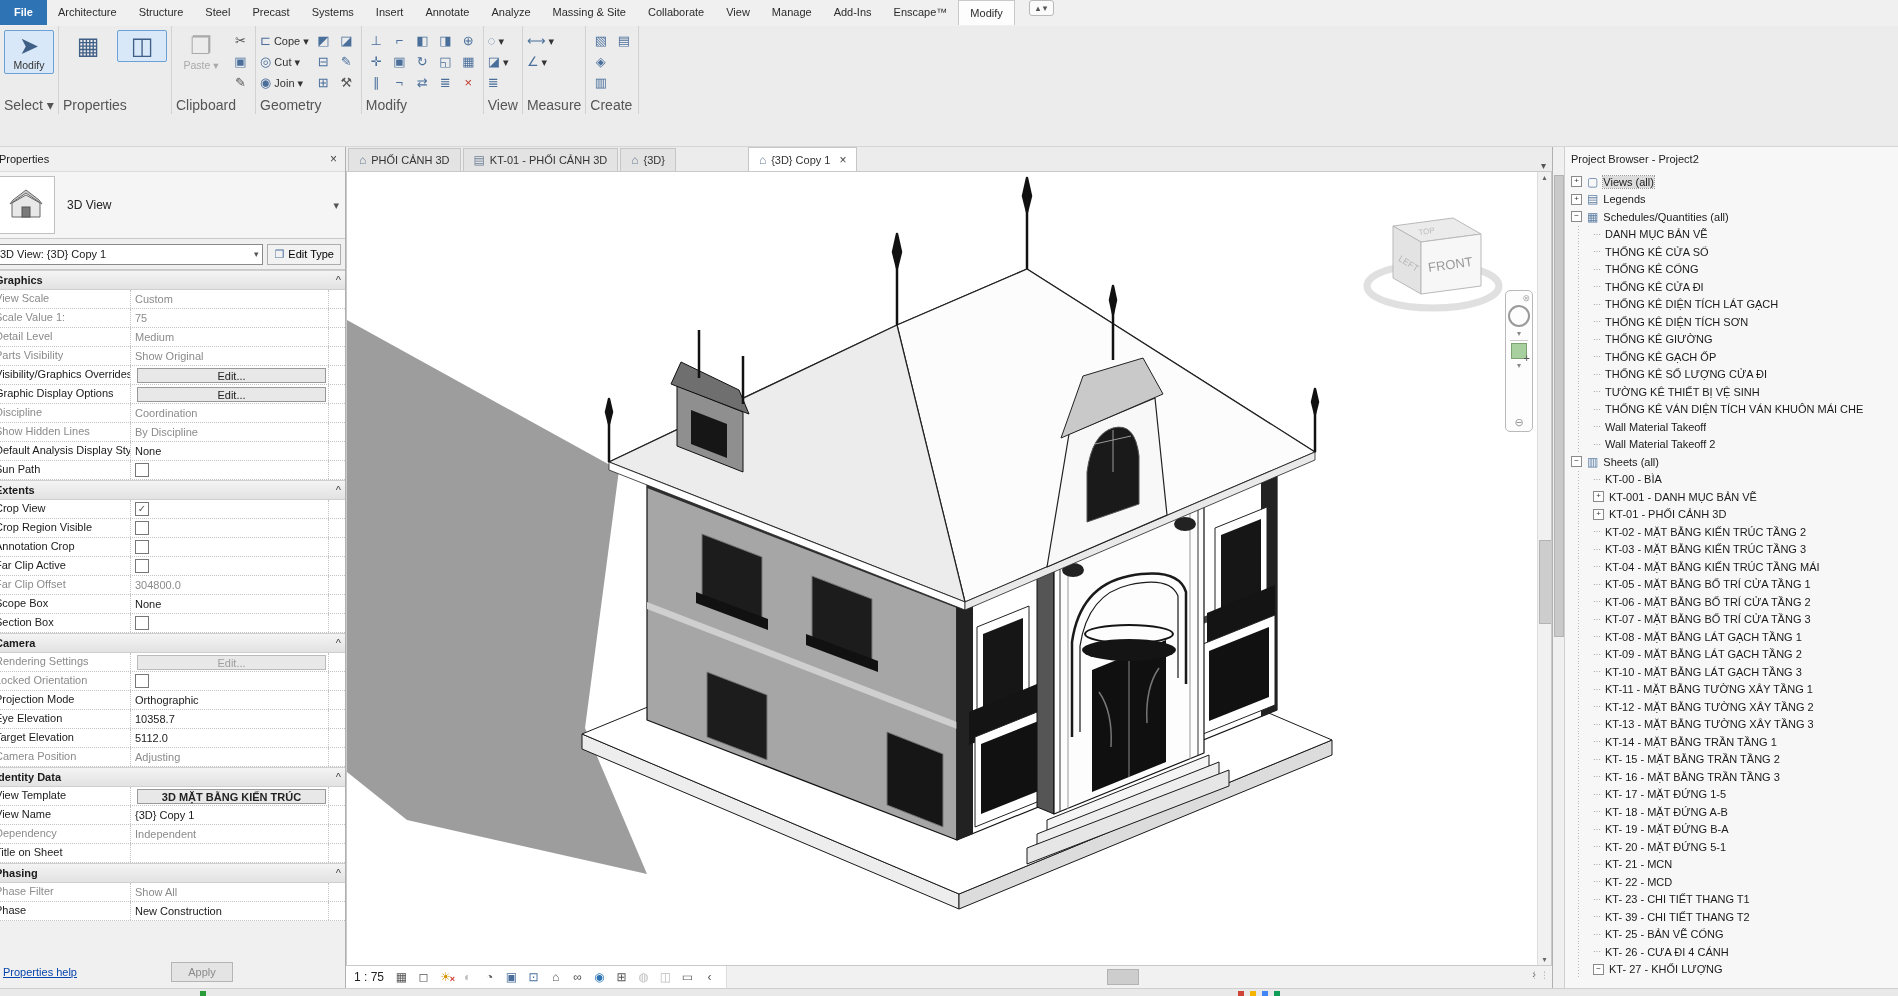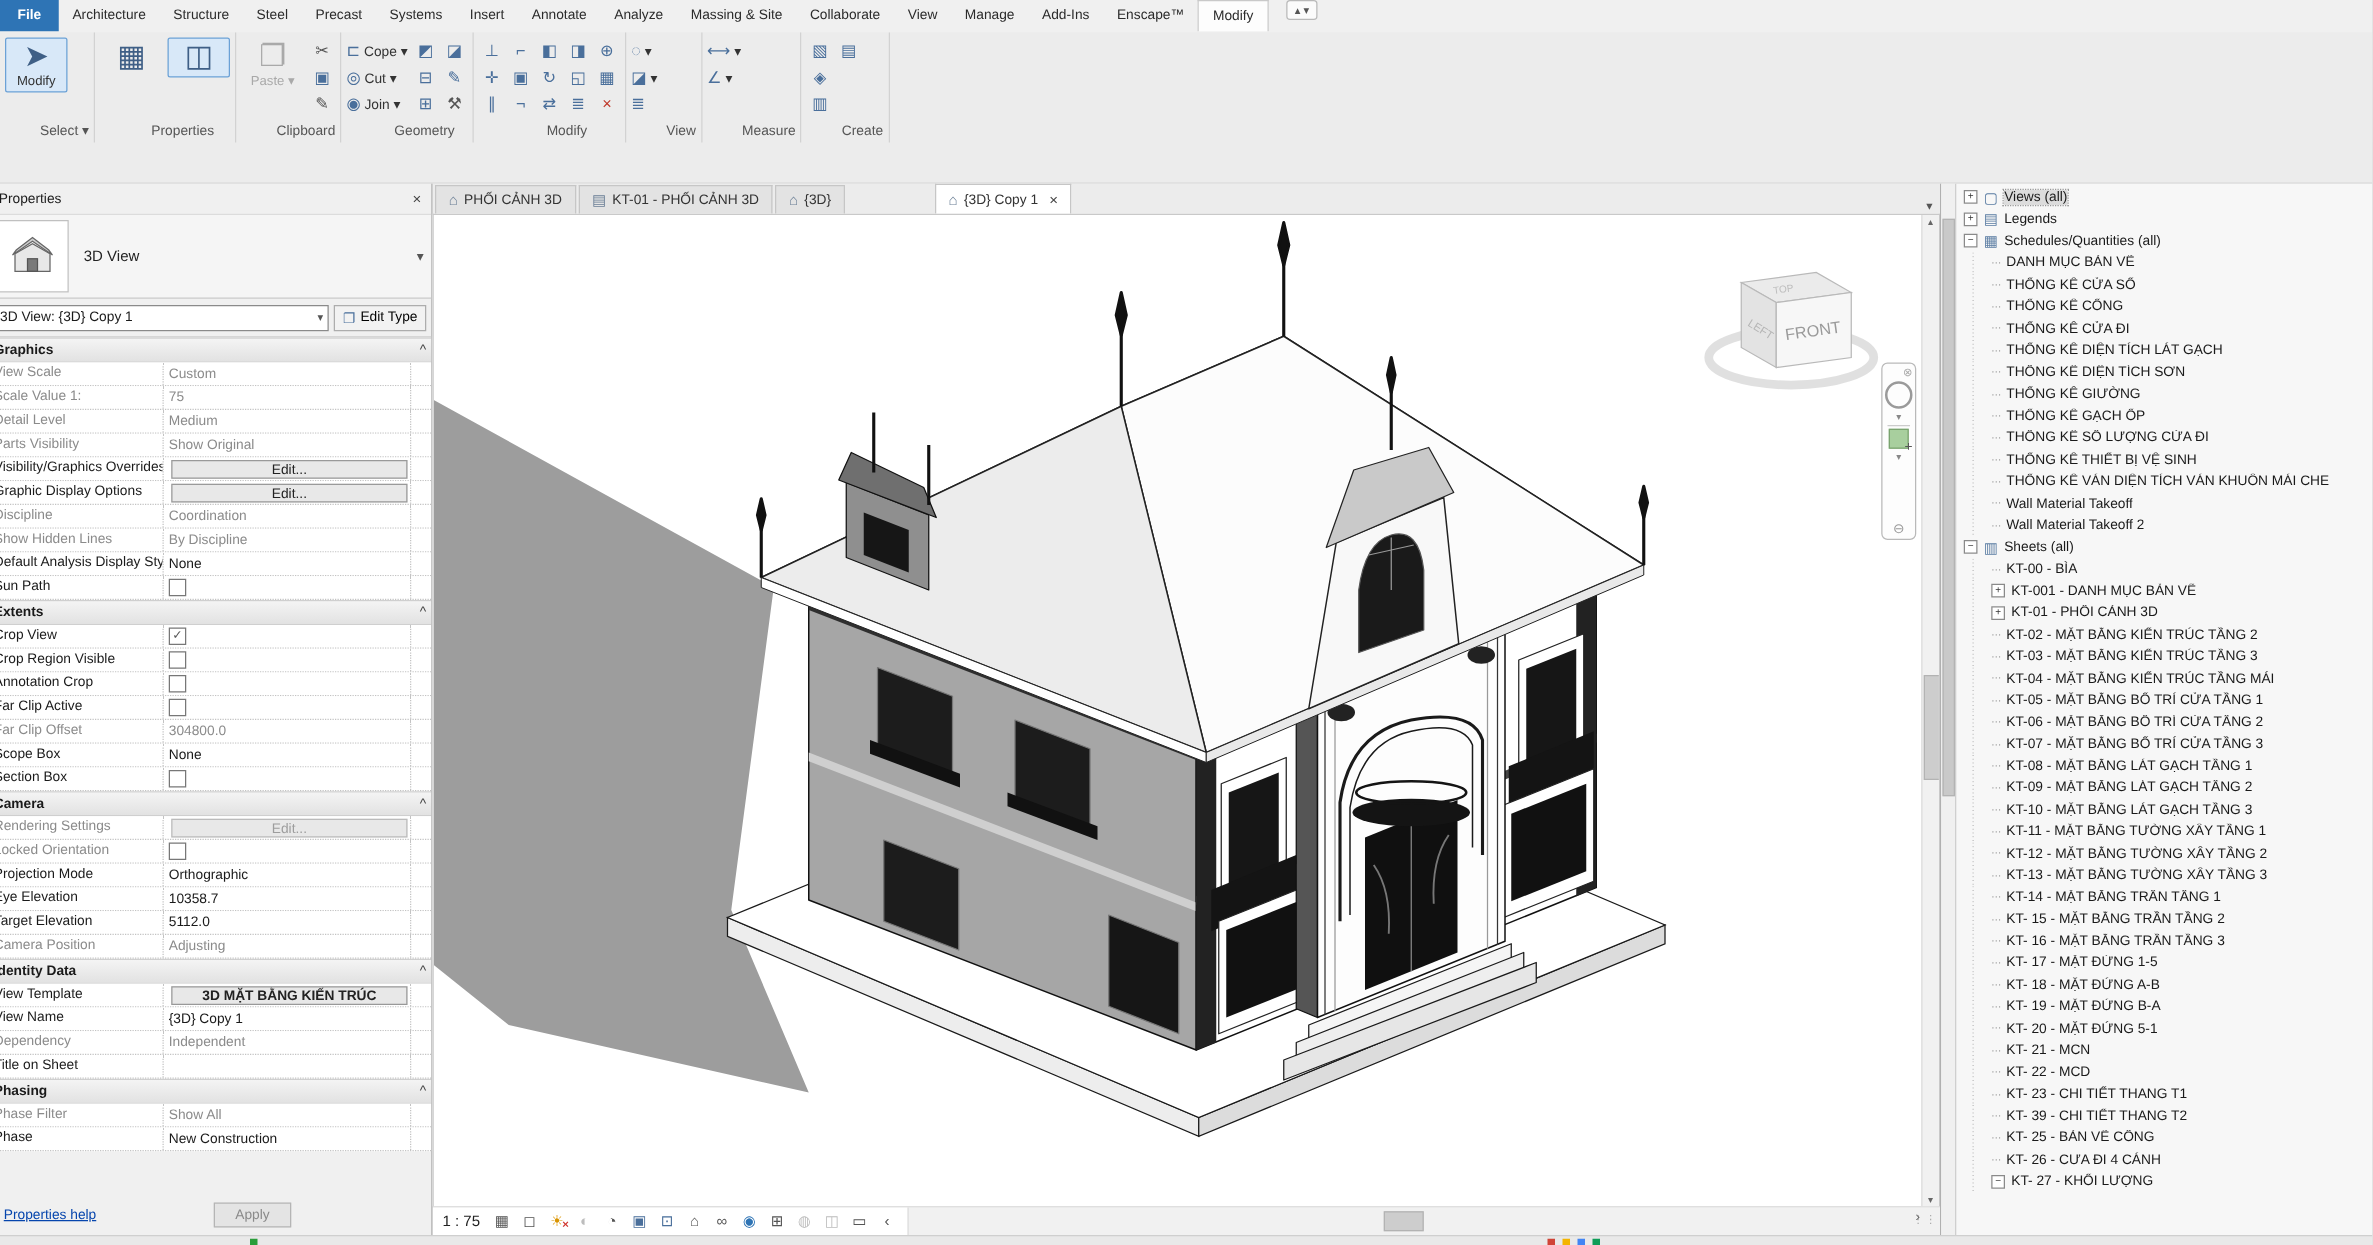--- a/index.html
+++ b/index.html
@@ -7,21 +7,21 @@
   
   #ribbon{height:146px;background:#ececec;border-bottom:1px solid #d6d6d6;}
   #tabrow{display:flex;align-items:flex-start;height:26px;background:#f0f0f0;}
   .rtab{padding:0 11px;line-height:25px;color:#2b2b2b;cursor:default;white-space:nowrap;}
   .rtab.file{background:#2e74b5;color:#fff;padding:0 14px;font-weight:bold;}
   .rtab.active{background:#fdfdfd;border:1px solid #c9c9c9;border-bottom:none;line-height:24px;}
   #ribcollapse{margin-left:14px;border:1px solid #b9b9b9;border-radius:3px;background:#fbfbfb;padding:0 6px;line-height:14px;margin-bottom:4px;color:#555;font-size:9px;}
   #toolband{display:flex;height:88px;background:#ececec;align-items:stretch;}
   .rpanel{display:flex;flex-direction:column;border-right:1px solid #d2d2d2;padding:2px 4px 0 4px;}
   .ptools{flex:1;display:flex;align-items:flex-start;gap:4px;padding-top:2px;}
-  .plabel{height:17px;text-align:center;color:#555;font-size:11px;line-height:16px;margin-left:28px;}
+  .plabel{height:17px;text-align:left;color:#555;font-size:14px;line-height:16px;}
   .rbig{width:46px;text-align:center;padding:2px 1px;border:1px solid transparent;border-radius:2px;}
   .rbig .g{font-size:24px;line-height:26px;color:#3f5f86;}
   .rbig .bl{font-size:10.5px;color:#333;line-height:12px;}
   .rbig.on{background:#d8e8f8;border-color:#6ba1d6;}
   .rbig.gr .g,.rbig.gr .bl{color:#a9a9a9;}
   .smgrid{display:grid;grid-template-rows:repeat(3,21px);grid-auto-flow:column;gap:0 2px;}
   .rsm{width:21px;height:21px;text-align:center;line-height:21px;font-size:13px;color:#4a6f9b;} .rsm.red{color:#c0392b;} .rsm.dk{color:#555;}
   .rowcol{display:flex;flex-direction:column;justify-content:flex-start;}
   .rrow{height:21px;line-height:21px;white-space:nowrap;color:#333;}
   .rrow .g{color:#4a6f9b;font-size:13px;margin-right:3px;}
@@ -636,20 +636,21 @@
           <span id="grip">⋮⋮</span>
         </div>
       </div>
     </div>
 
     <div id="browser">
       <div class="bscroll">
         <div class="bthumb"></div>
       </div>
       <div class="bmain">
+        <div class="btitle">Project Browser - Project2</div>
         <div id="tree">
             <div class="titem sel">
               <span class="texp">+</span>
               <span class="tic">▢</span>
               <span class="tlabel">Views (all)</span>
             </div>
             <div class="titem">
               <span class="texp">+</span>
               <span class="tic">▤</span>
               <span class="tlabel">Legends</span>
@@ -690,21 +691,21 @@
             <div class="titem lv1">
               <span class="dash">⋯</span>
               <span class="tlabel">THỐNG KÊ GẠCH ỐP</span>
             </div>
             <div class="titem lv1">
               <span class="dash">⋯</span>
               <span class="tlabel">THỐNG KÊ SỐ LƯỢNG CỬA ĐI</span>
             </div>
             <div class="titem lv1">
               <span class="dash">⋯</span>
-              <span class="tlabel">THỐNG KÊ THIẾT BỊ VỆ SINH</span>
+              <span class="tlabel">TƯỜNG KÊ THIẾT BỊ VỆ SINH</span>
             </div>
             <div class="titem lv1">
               <span class="dash">⋯</span>
               <span class="tlabel">THỐNG KÊ VÁN DIỆN TÍCH VÁN KHUÔN MÁI CHE</span>
             </div>
             <div class="titem lv1">
               <span class="dash">⋯</span>
               <span class="tlabel">Wall Material Takeoff</span>
             </div>
             <div class="titem lv1">

